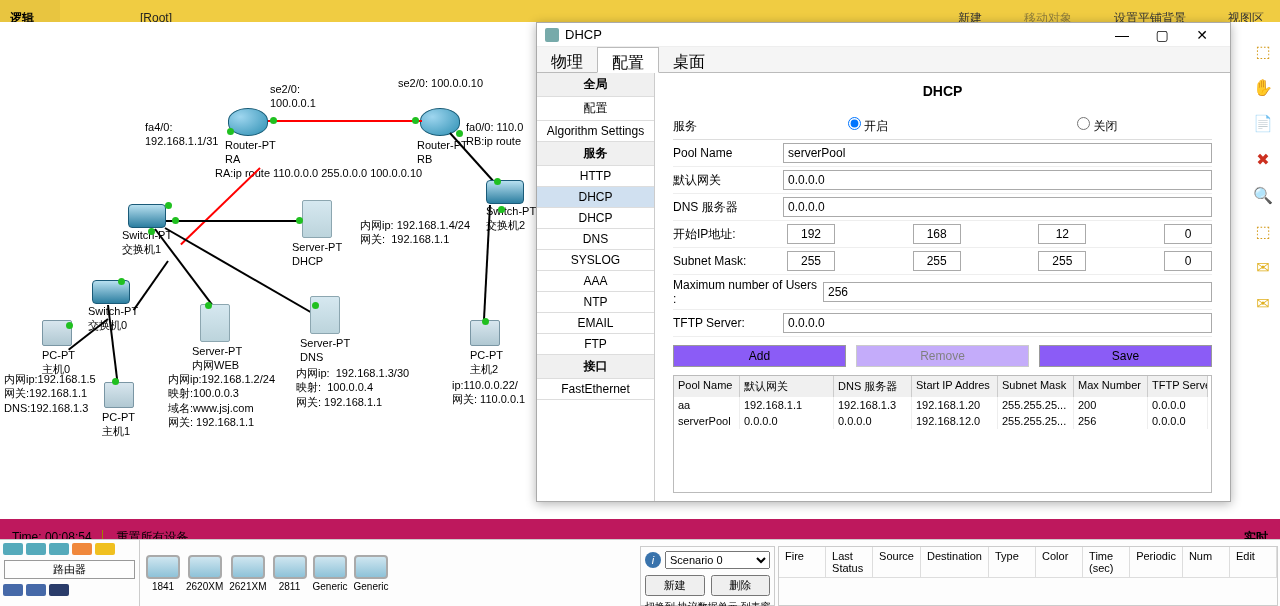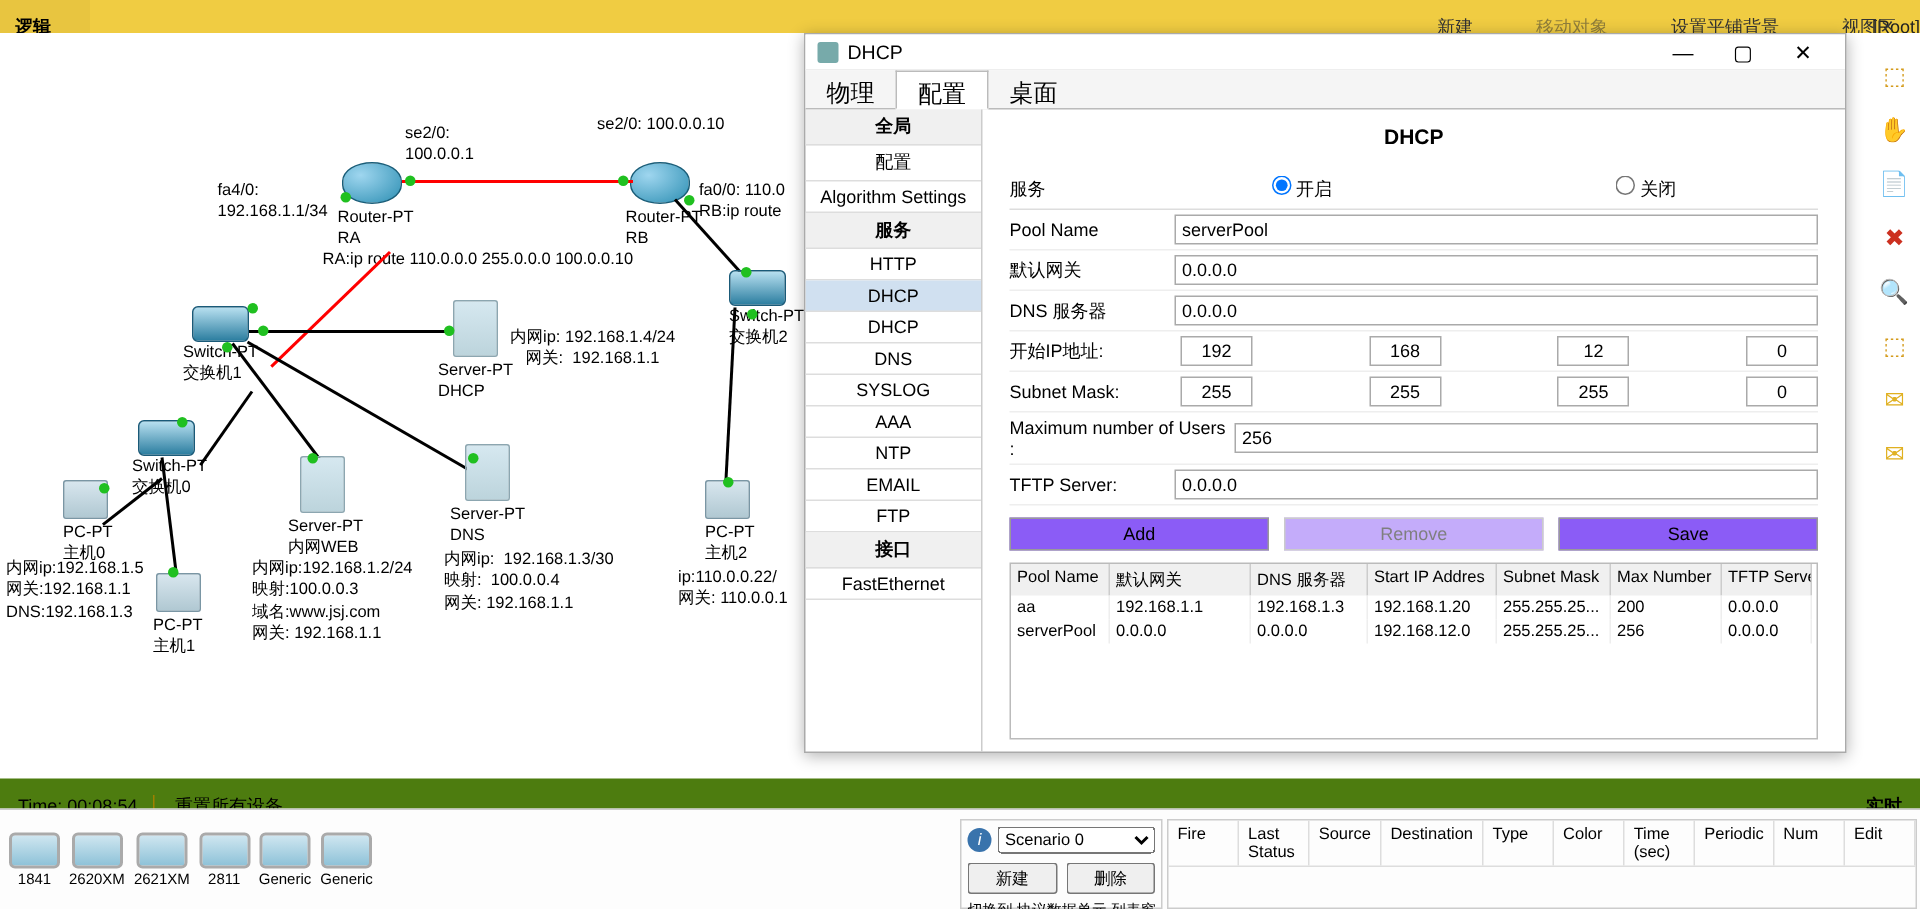--- a/index.html
+++ b/index.html
@@ -1,19 +1,19 @@
 <!DOCTYPE html>
 <html><head>
 <meta charset="utf-8">
 <style>
 * { box-sizing: border-box; margin: 0; padding: 0; font-family: "Microsoft YaHei", Arial, sans-serif; font-size: 12px; }
 body { width: 1280px; height: 606px; background: #fff; position: relative; overflow: hidden; }
 
 
-.topbar { position: absolute; top: 0; left: 0; width: 1280px; height: 36px; background: #f0cc42; display: flex; align-items: center; justify-content: space-between; }
+.topbar { position: absolute; top: 0; left: 0; width: 1280px; height: 36px; background: #f0cc42; display: flex; align-items: center; }
 .topbar .logic-tab { width: 60px; height: 100%; display: flex; align-items: center; padding: 0 10px; font-weight: bold; background: #e8c540; }
 .topbar .root { margin-left: 80px; color: #222; }
 .topbar .right-items { position: absolute; right: 10px; display: flex; gap: 30px; }
 .topbar .right-items span { color: #333; padding: 2px 6px; }
 
 
 .topleft-grip { position: absolute; top: 22px; left: 0; width: 65px; height: 35px; background: #f0cc42; border-radius: 0 0 8px 0; display: flex; align-items: center; justify-content: center; }
 .topleft-grip .d1 { width: 12px; height: 20px; background: #ccc; border: 1px solid #888; margin: 1px; }
 .topleft-grip .d2 { width: 22px; height: 18px; background: #888; border: 1px solid #555; }
 
@@ -71,21 +71,21 @@
 .pool-table .c4 { width: 86px; }
 .pool-table .c5 { width: 76px; }
 .pool-table .c6 { width: 74px; }
 .pool-table .c7 { width: 60px; }
 
 
 .right-tools { position: absolute; right: 2px; top: 40px; width: 30px; display: flex; flex-direction: column; gap: 14px; align-items: center; }
 .right-tools .tool { width: 22px; height: 22px; display: flex; align-items: center; justify-content: center; font-size: 16px; cursor: pointer; }
 
 
-.bottom-strip { position: absolute; top: 519px; left: 0; width: 1280px; height: 36px; background: #4d7c0f; display: flex; align-items: center; padding: 0 12px; gap: 14px; font-size: 11px; }
+.bottom-strip { position: absolute; top: 519px; left: 0; width: 1280px; height: 36px; background: #be185d; display: flex; align-items: center; padding: 0 12px; gap: 14px; font-size: 11px; }
 .bottom-strip .timelbl { border-right: 1px solid #a08000; padding-right: 10px; }
 .bottom-strip .realtime { position: absolute; right: 12px; font-weight: bold; }
 
 
 .palette { position: absolute; top: 539px; left: 0; width: 1280px; height: 67px; background: #fdfdfd; border-top: 1px solid #ccc; display: flex; }
 .palette .dev-cat { width: 140px; border-right: 1px solid #ccc; }
 .palette .dev-cat .catrow { display: flex; gap: 3px; padding: 3px; }
 .palette .dev-cat .catitem { width: 20px; height: 12px; background: #5ab; border-radius: 2px; }
 .palette .dev-cat .catlabel { text-align: center; border: 1px solid #999; margin: 2px 4px; padding: 1px; font-size: 11px; }
 .palette .devices { display: flex; gap: 6px; padding: 6px; align-items: center; }
@@ -127,21 +127,21 @@
   <div class="topology-icon router-icon" style="left:228px; top:86px;"></div>
   <div class="topology-icon router-icon" style="left:420px; top:86px;"></div>
   <div class="topology-text" style="left:225px; top:116px;">Router-PT
 RA</div>
   <div class="topology-text" style="left:417px; top:116px;">Router-PT
 RB</div>
   <div class="topology-text" style="left:270px; top:60px;">se2/0:
 100.0.0.1</div>
   <div class="topology-text" style="left:398px; top:54px;">se2/0: 100.0.0.10</div>
   <div class="topology-text" style="left:145px; top:98px;">fa4/0:
-192.168.1.1/34</div>
+192.168.1.1/31</div>
   <div class="topology-text" style="left:466px; top:98px;">fa0/0: 110.0
 RB:ip route</div>
   <div class="topology-text" style="left:215px; top:144px;">RA:ip route 110.0.0.0 255.0.0.0 100.0.0.10</div>
 
   <div class="link-line link-red" style="left:268px; top:98px; width:154px;"></div>
   <div class="dot-green" style="left:270px; top:95px;"></div>
   <div class="dot-green" style="left:412px; top:95px;"></div>
 
   <div class="link-line link-red" style="left:150px; top:145px; width:110px; transform: rotate(-44deg); transform-origin: right center;"></div>
   <div class="topology-icon switch-icon" style="left:128px; top:182px;"></div>
@@ -154,21 +154,21 @@
   <div class="topology-icon switch-icon" style="left:486px; top:158px;"></div>
   <div class="topology-text" style="left:486px; top:182px;">Switch-PT
 交换机2</div>
   <div class="dot-green" style="left:456px; top:108px;"></div>
   <div class="dot-green" style="left:494px; top:156px;"></div>
 
   <div class="link-line" style="left:166px; top:198px; width:136px; transform: rotate(0deg);"></div>
   <div class="topology-icon server-icon" style="left:302px; top:178px;"></div>
   <div class="topology-text" style="left:292px; top:218px;">Server-PT
 DHCP</div>
-  <div class="topology-text" style="left:340px; top:196px;text-align:center;">内网ip: 192.168.1.4/24
+  <div class="topology-text" style="left:360px; top:196px;">内网ip: 192.168.1.4/24
 网关:  192.168.1.1</div>
   <div class="dot-green" style="left:172px; top:195px;"></div>
   <div class="dot-green" style="left:296px; top:195px;"></div>
 
   <div class="link-line" style="left:108px; top:238px; width:60px; transform: rotate(-55deg); transform-origin: right center;"></div>
   <div class="topology-icon switch-icon" style="left:92px; top:258px;"></div>
   <div class="topology-text" style="left:88px; top:282px;">Switch-PT
 交换机0</div>
   <div class="dot-green" style="left:148px; top:206px;"></div>
   <div class="dot-green" style="left:118px; top:256px;"></div>
@@ -344,20 +344,35 @@
   <div class="tool" style="color:#e0b020">✉</div>
 </div>
 
 <div class="bottom-strip">
   <span class="timelbl">Time: 00:08:54</span>
   <span>重置所有设备</span>
   <span class="realtime">实时</span>
 </div>
 
 <div class="palette">
+  <div class="dev-cat">
+    <div class="catrow">
+      <div class="catitem"></div>
+      <div class="catitem"></div>
+      <div class="catitem"></div>
+      <div class="catitem" style="background:#f0883c"></div>
+      <div class="catitem" style="background:#f0c020"></div>
+    </div>
+    <div class="catlabel">路由器</div>
+    <div class="catrow">
+      <div class="catitem" style="background:#4669a8"></div>
+      <div class="catitem" style="background:#4669a8"></div>
+      <div class="catitem" style="background:#2a3c6a"></div>
+    </div>
+  </div>
   <div class="devices">
     <div class="dev-thumb">
         <div class="img"></div>
         <div class="lbl">1841</div>
       </div>
     <div class="dev-thumb">
         <div class="img"></div>
         <div class="lbl">2620XM</div>
       </div>
     <div class="dev-thumb">

